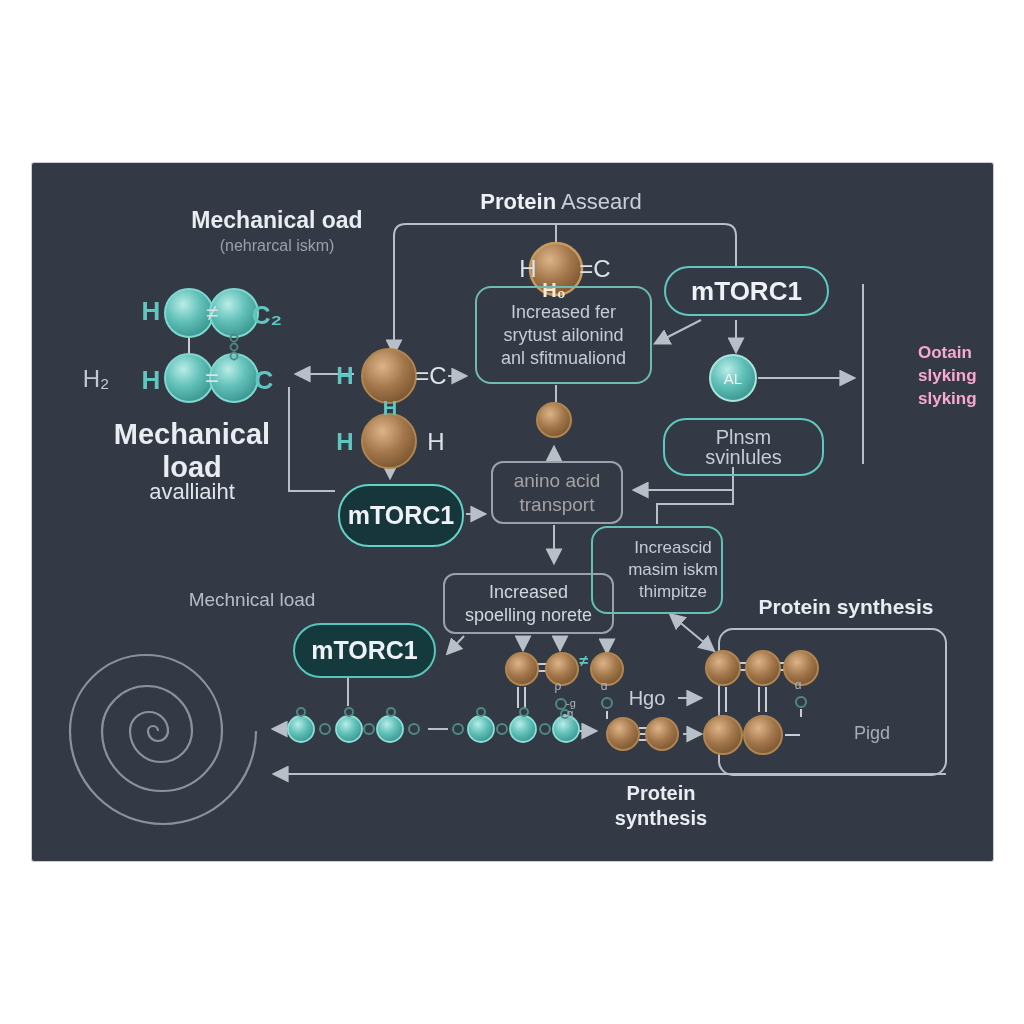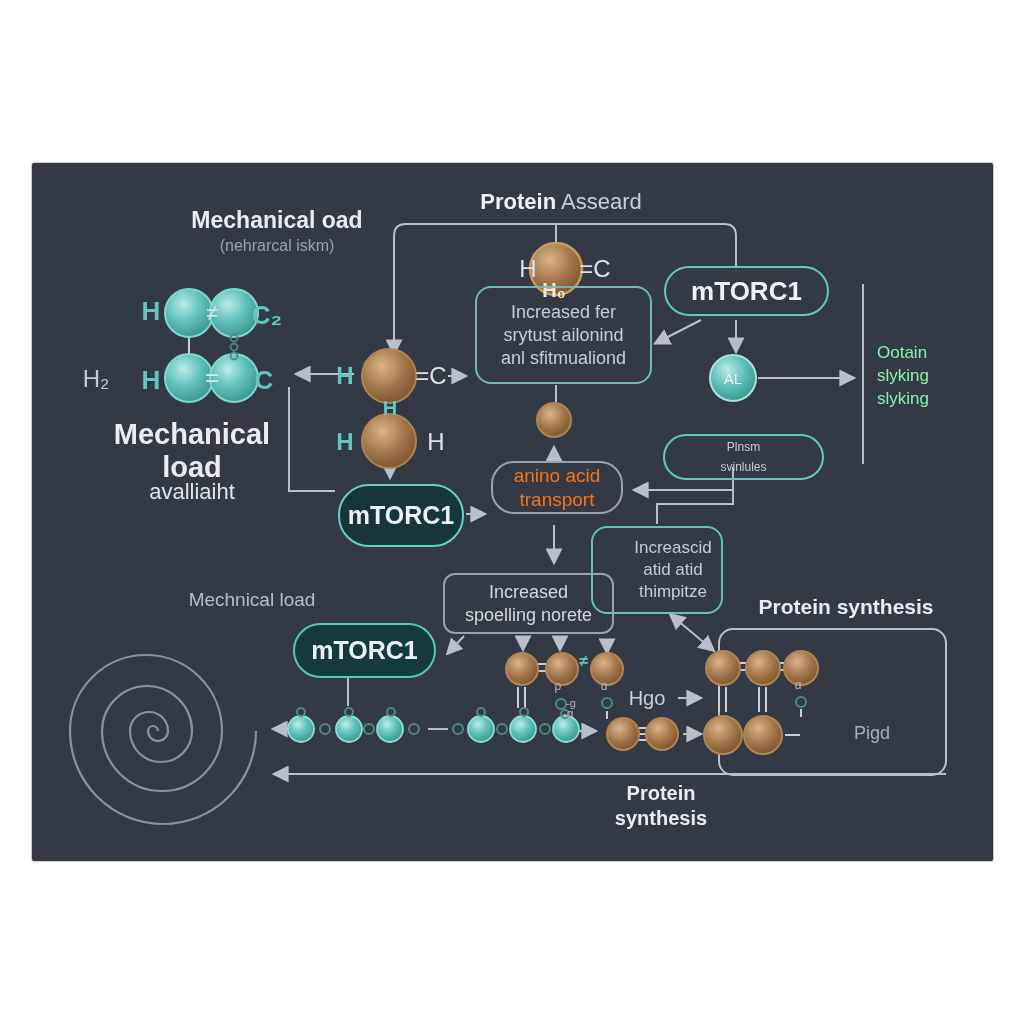--- a/index.html
+++ b/index.html
@@ -186,41 +186,41 @@
     <div class="box" style="left:443px;top:123px;width:177px;height:98px;border:2px solid #6fbab2;border-radius:16px;font-size:18px;line-height:23px;justify-content:center;">
       <span>Increased fer</span>
       <span>srytust ailonind</span>
       <span>anl sfitmualiond</span>
     </div>
 
     <div class="pill" style="left:632px;top:103px;width:165px;height:50px;border:2.5px solid #5fc8bf;font-size:26px;">mTORC1</div>
 
     <span class="lbl" style="left:701px;top:215px;font-size:15px;color:#eef4f3;">AL</span>
 
-    <div class="box" style="left:631px;top:271px;width:161px;height:46px;border:2px solid #5fc8bf;border-radius:23px;font-size:12px;line-height:20px;">
+    <div class="box" style="left:631px;top:255px;width:161px;height:58px;border:2px solid #5fc8bf;border-radius:23px;font-size:20px;line-height:20px;">
       <span>Plnsm</span>
       <span>svinlules</span>
     </div>
 
-    <div class="ltext" style="left:845px;top:178px;font-size:17px;line-height:23px;color:#86efac;">
+    <div class="ltext" style="left:886px;top:178px;font-size:17px;line-height:23px;color:#f9a8d4;font-weight:bold;">
       <div>Ootain</div>
       <div>slyking</div>
       <div>slyking</div>
     </div>
 
-    <div class="box" style="left:459px;top:298px;width:132px;height:53px;border:2px solid #9aa1ac;border-radius:23px;font-size:19px;line-height:24px;color:#f97316;">
+    <div class="box" style="left:459px;top:298px;width:132px;height:63px;border:2px solid #9aa1ac;border-radius:12px;font-size:19px;line-height:24px;color:#a3a3a3;">
       <span>anino acid</span>
       <span>transport</span>
     </div>
 
     <div class="pill" style="left:306px;top:321px;width:126px;height:63px;background:#16363b;border:2.5px solid #63d2c7;border-radius:31px;font-size:25px;">mTORC1</div>
 
     <div class="box" style="left:559px;top:363px;width:132px;height:88px;border:2px solid #63c0b6;border-radius:16px;font-size:17px;line-height:22px;padding-left:32px;">
       <span>Increascid</span>
-      <span>atid atid</span>
+      <span>masim iskm</span>
       <span>thimpitze</span>
     </div>
 
     <div class="box" style="left:411px;top:410px;width:171px;height:61px;border:2px solid #9aa1ac;border-radius:12px;font-size:18px;line-height:23px;color:#d2d7de;">
       <span>Increased</span>
       <span>spoelling norete</span>
     </div>
 
     <div class="ctext" style="left:120px;top:426px;width:200px;font-size:19px;color:#b7bdc7;">Mechnical load</div>
 

